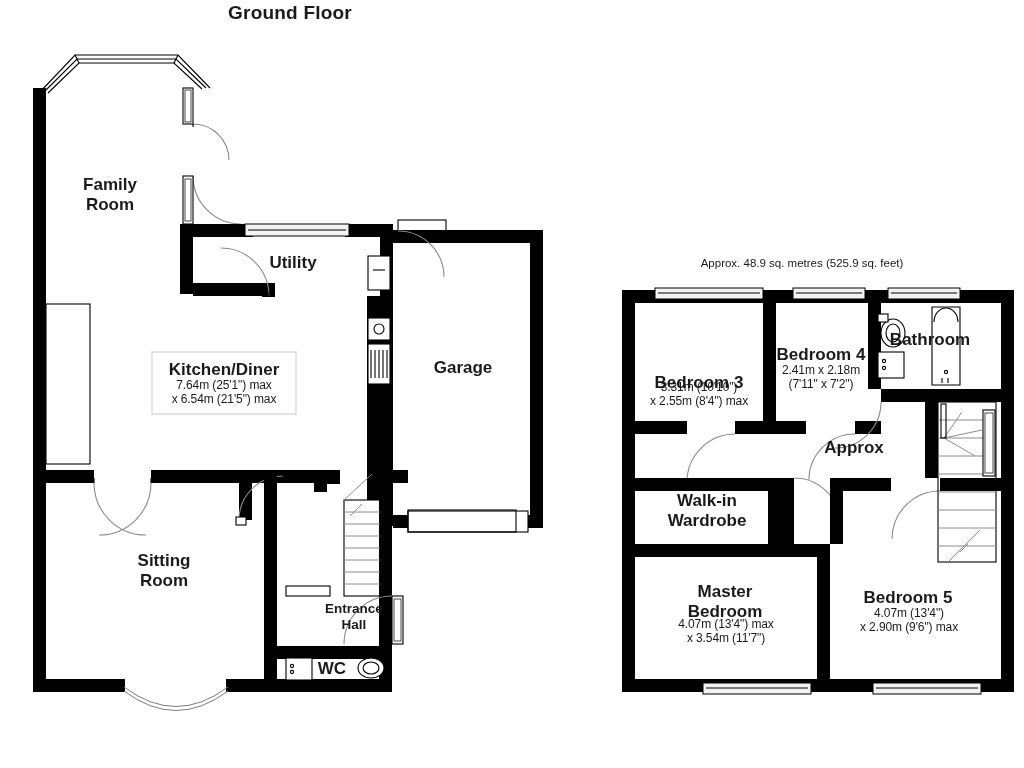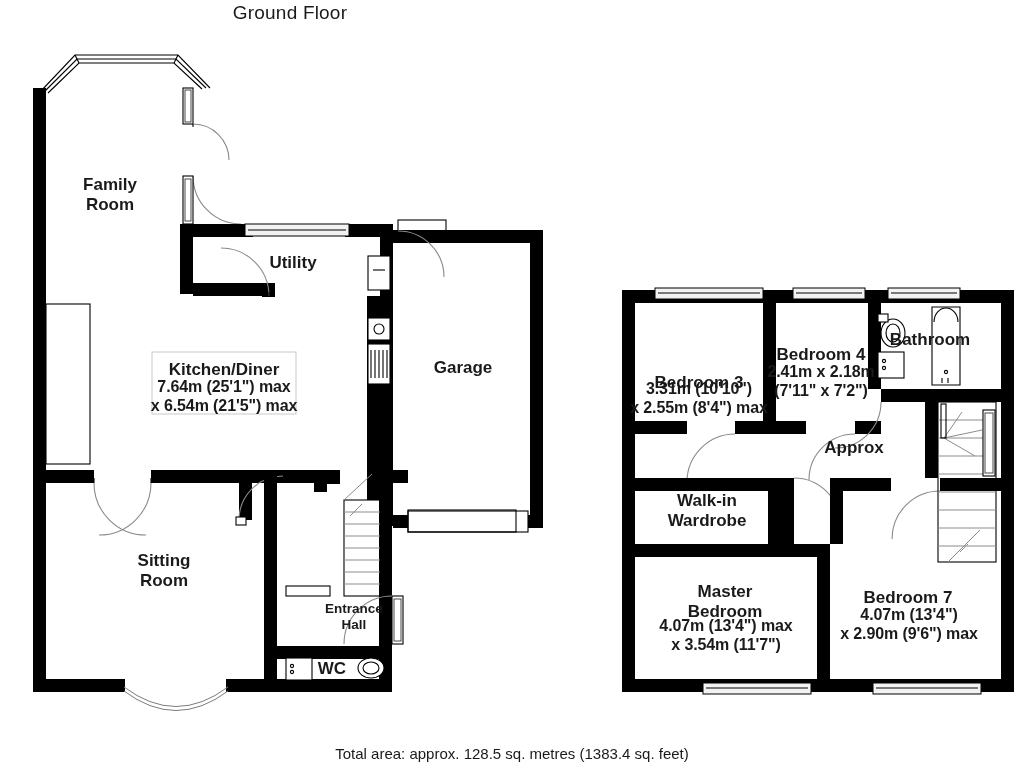--- a/index.html
+++ b/index.html
@@ -37,35 +37,35 @@
   .white-block { fill: #ffffff; }
 
   .txt {
     position: absolute;
     text-align: center;
     line-height: 1.18;
     white-space: pre;
   }
   .floor-title {
     font-size: 19px;
-    font-weight: normal;
+    font-weight: bold;
     letter-spacing: .2px;
   }
   .floor-sub {
     font-size: 11.5px;
     font-weight: normal;
   }
   .room-name {
     font-size: 17px;
     font-weight: bold;
   }
   .room-name.sm { font-size: 13.5px; }
   .room-dims {
-    font-size: 16px;
-    font-weight: bold;
+    font-size: 12px;
+    font-weight: normal;
     letter-spacing: -0.1px;
   }
   .footer-txt {
     font-size: 15px;
     font-weight: normal;
   }
 </style>
 </head>
 <body>
 
@@ -318,20 +318,21 @@
   <div class="txt room-name" style="left:410px; top:358px; width:106px;">Garage</div>
 
   <div class="txt room-name" style="left:110px; top:551px; width:108px;">Sitting
 Room</div>
 
   <div class="txt room-name sm" style="left:267px; top:601px; width:110px;margin-left:32px;">Entrance
 Hall</div>
 
   <div class="txt room-name" style="left:300px; top:659px; width:64px;">WC</div>
 
+  <div class="txt floor-sub" style="left:672px; top:257px; width:260px;">Approx. 48.9 sq. metres (525.9 sq. feet)</div>
 
   <div class="txt room-name" style="left:633px; top:362px; width:132px;margin-top:11px;">Bedroom 3</div>
   <div class="txt room-dims" style="left:609px; top:380px; width:180px;">3.31m (10'10")
 x 2.55m (8'4") max</div>
 
   <div class="txt room-name" style="left:762px; top:345px; width:118px;">Bedroom 4</div>
   <div class="txt room-dims" style="left:756px; top:363px; width:130px;">2.41m x 2.18m
 (7'11" x 7'2")</div>
 
   <div class="txt room-name" style="left:880px; top:330px; width:100px;">Bathroom</div>
@@ -339,19 +340,18 @@
   <div class="txt room-name" style="left:800px; top:438px; width:108px;">Approx</div>
 
   <div class="txt room-name" style="left:645px; top:491px; width:124px;">Walk-in
 Wardrobe</div>
 
   <div class="txt room-name" style="left:666px; top:582px; width:118px;">Master
 Bedroom</div>
   <div class="txt room-dims" style="left:650px; top:617px; width:152px;">4.07m (13'4") max
 x 3.54m (11'7")</div>
 
-  <div class="txt room-name" style="left:845px; top:588px; width:126px;">Bedroom 7</div>
+  <div class="txt room-name" style="left:845px; top:588px; width:126px;">Bedroom 5</div>
   <div class="txt room-dims" style="left:835px; top:606px; width:148px;">4.07m (13'4")
 x 2.90m (9'6") max</div>
 
-  <div class="txt footer-txt" style="left:262px; top:745px; width:500px;">Total area: approx. 128.5 sq. metres (1383.4 sq. feet)</div>
 
 </div>
 
 </body></html>

